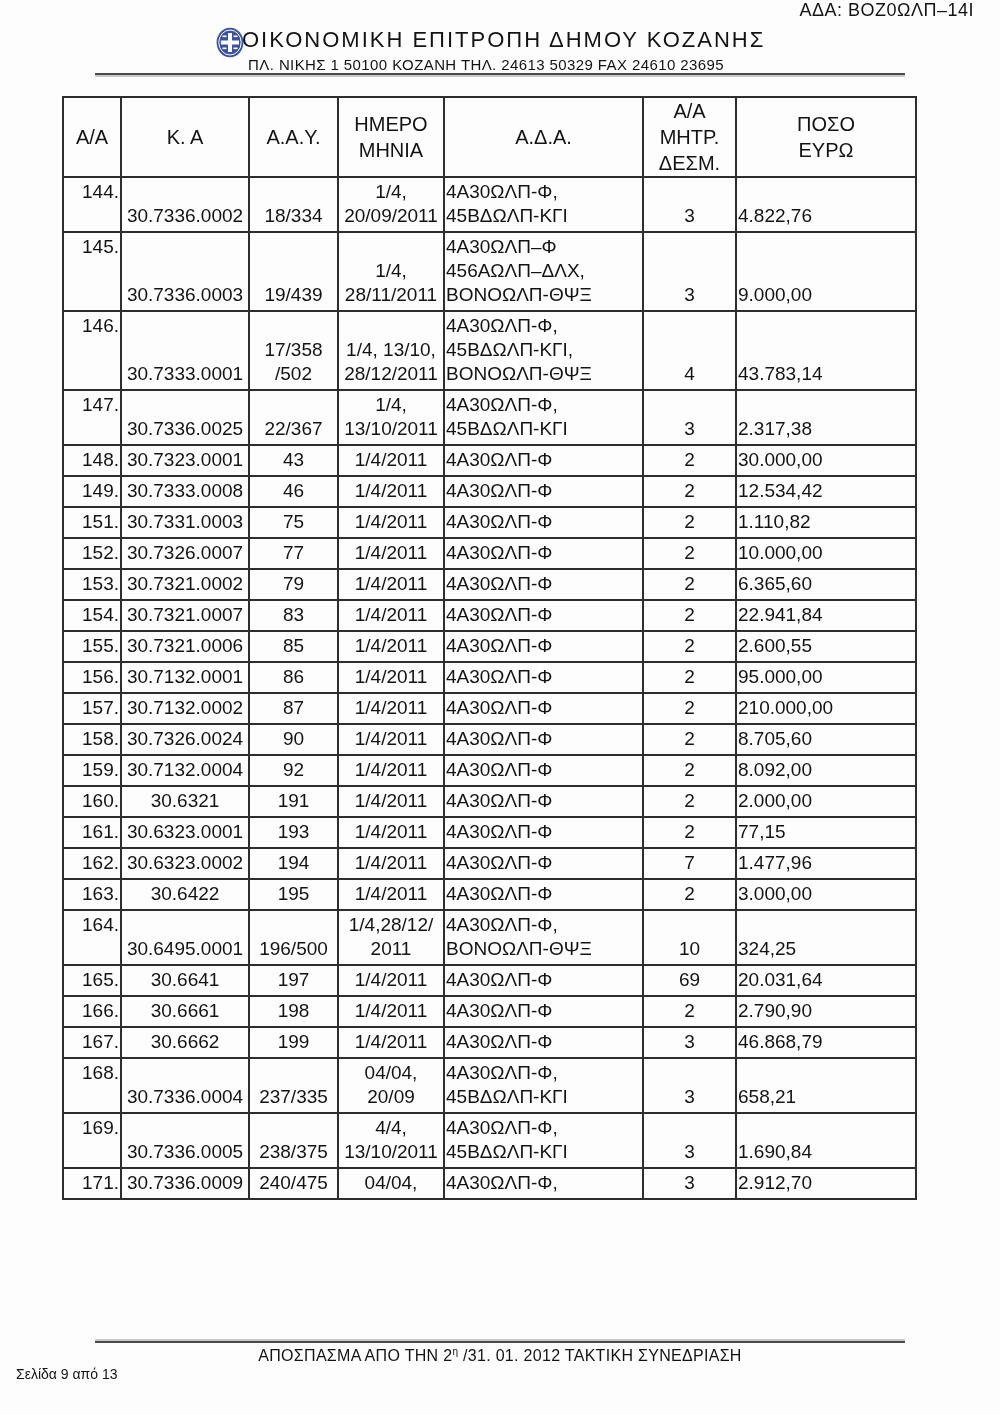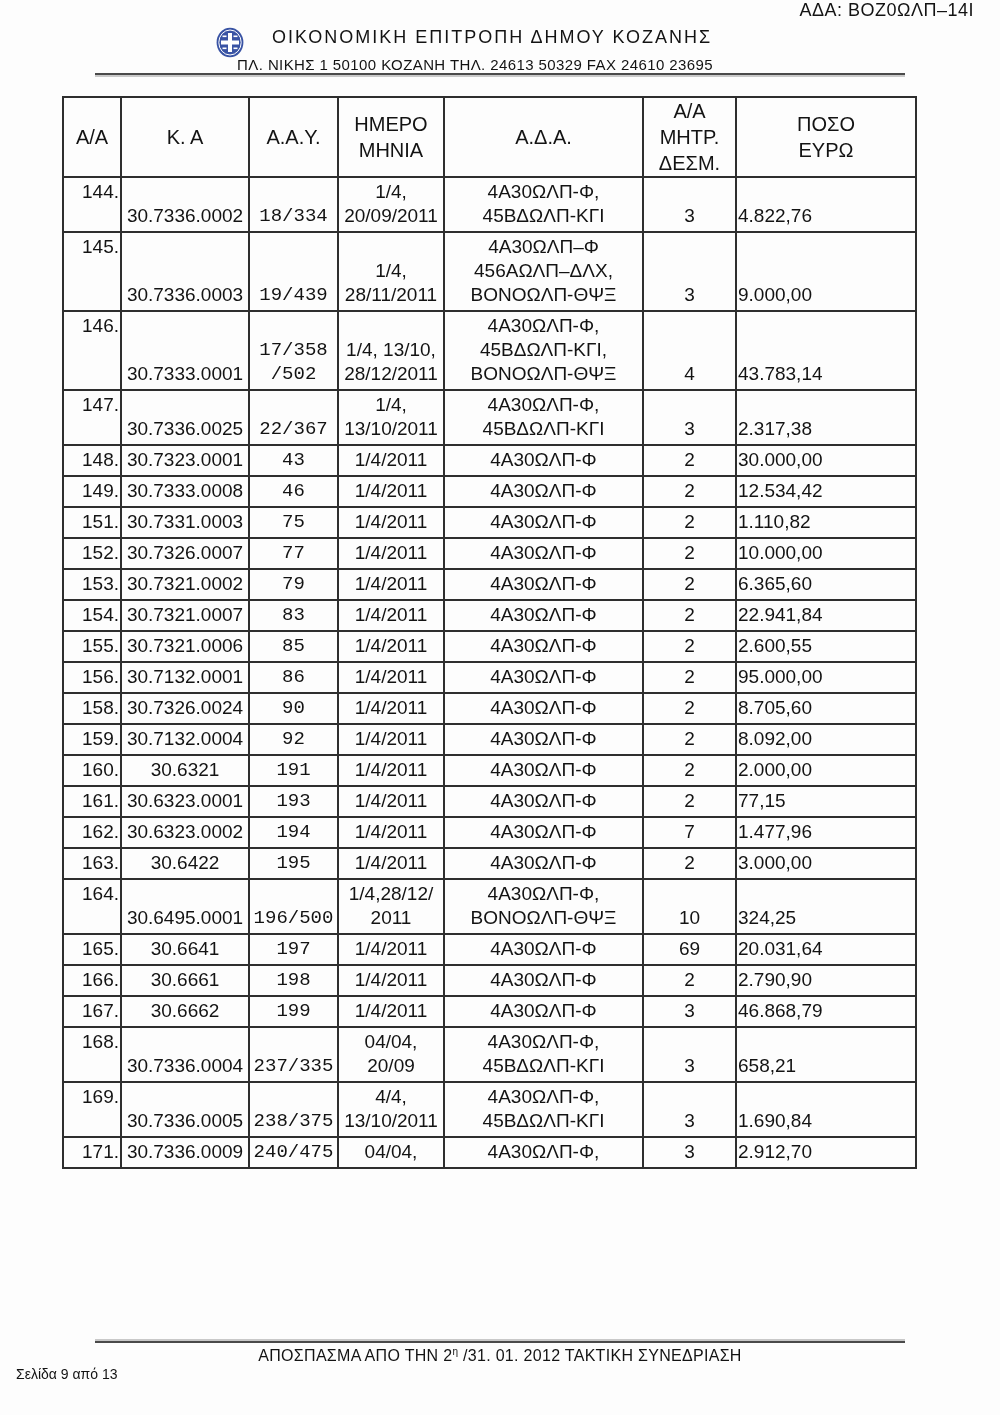--- a/index.html
+++ b/index.html
@@ -24,27 +24,27 @@
   }
   .logo {
     position: absolute;
     left: 216px; top: 27px;
     width: 28px; height: 31px;
   }
   .org-title {
     position: absolute;
     left: 242px; top: 27px; width: 500px;
     text-align: center;
-    font-size: 18px;
+    font-size: 22px;
     letter-spacing: 2px;
     white-space: nowrap;
   }
   .org-address {
     position: absolute;
-    left: 165px; top: 56px; width: 620px;
+    left: 176px; top: 56px; width: 620px;
     text-align: center;
     font-size: 15px;
     letter-spacing: 0.4px;
     white-space: nowrap;
   }
   .header-rule {
     position: absolute;
     left: 95px; top: 73px; width: 810px; height: 2px;
     background: #4a4a4a;
     box-shadow: 0 2px 0 #c9c9c9;
@@ -81,23 +81,23 @@
     padding: 0 1px;
   }
   table.main tbody tr { height: 19px; }
   table.main td {
     font-size: 19px;
     line-height: 24px;
     padding: 2px 1px 3px;
   }
   td.c-aa   { text-align: right;  vertical-align: top;    padding-right: 3px; padding-top: 1px; }
   td.c-ka   { text-align: center; vertical-align: bottom; }
-  td.c-aay  { text-align: center; vertical-align: bottom; font-family: Liberation Mono, monospace; }
+  td.c-aay  { text-align: center; vertical-align: bottom; }
   td.c-date { text-align: center; vertical-align: bottom; }
-  td.c-ada  { text-align: center; vertical-align: bottom; }
+  td.c-ada  { text-align: left; vertical-align: bottom; }
   td.c-mitr { text-align: center; vertical-align: bottom; }
   td.c-poso { text-align: left;  vertical-align: bottom; padding-right: 2px; }
 
   
   .footer-rule {
     position: absolute;
     left: 95px; top: 1341px; width: 810px; height: 2px;
     background: #4a4a4a;
     box-shadow: 0 -2px 0 #c9c9c9;
   }
@@ -280,20 +280,29 @@
         <tr>
           <td class="c-aa">156.</td>
           <td class="c-ka">30.7132.0001</td>
           <td class="c-aay">86</td>
           <td class="c-date">1/4/2011</td>
           <td class="c-ada">4Α30ΩΛΠ-Φ</td>
           <td class="c-mitr">2</td>
           <td class="c-poso">95.000,00</td>
         </tr>
         <tr>
+          <td class="c-aa">157.</td>
+          <td class="c-ka">30.7132.0002</td>
+          <td class="c-aay">87</td>
+          <td class="c-date">1/4/2011</td>
+          <td class="c-ada">4Α30ΩΛΠ-Φ</td>
+          <td class="c-mitr">2</td>
+          <td class="c-poso">210.000,00</td>
+        </tr>
+        <tr>
           <td class="c-aa">158.</td>
           <td class="c-ka">30.7326.0024</td>
           <td class="c-aay">90</td>
           <td class="c-date">1/4/2011</td>
           <td class="c-ada">4Α30ΩΛΠ-Φ</td>
           <td class="c-mitr">2</td>
           <td class="c-poso">8.705,60</td>
         </tr>
         <tr>
           <td class="c-aa">159.</td>

